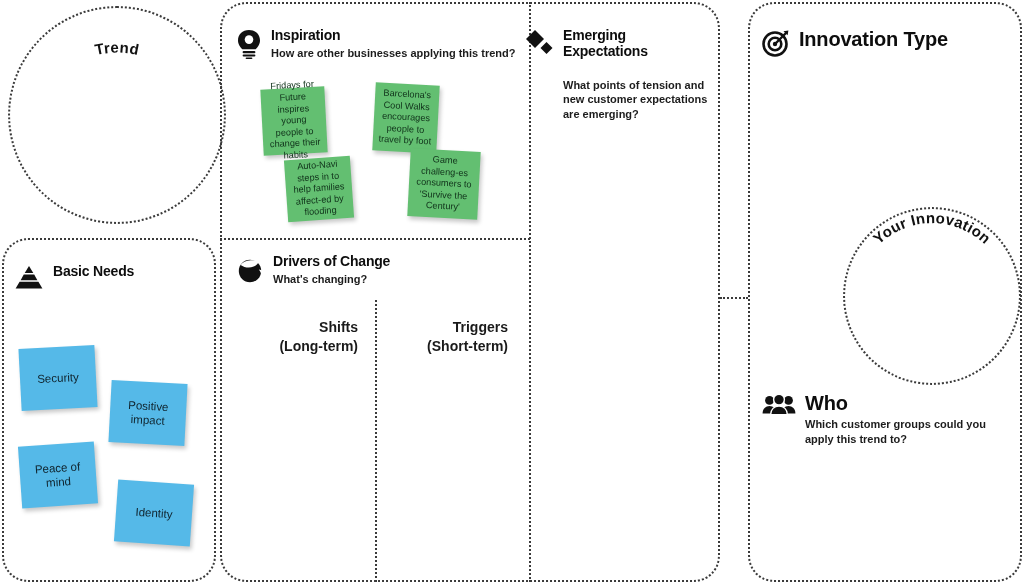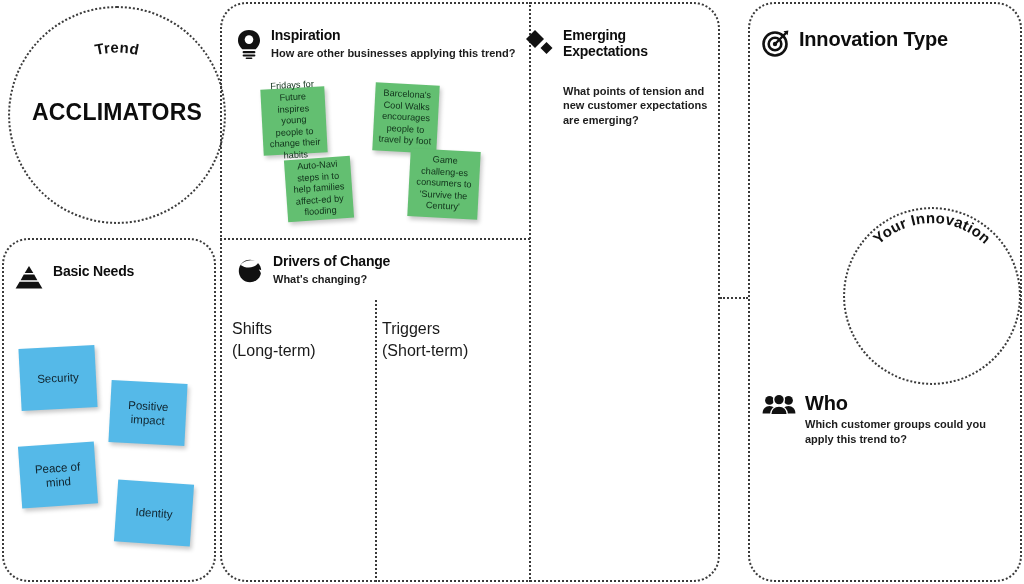--- a/index.html
+++ b/index.html
@@ -67,21 +67,21 @@
   }
   .arc-text{position:absolute;}
   .arc-text svg{display:block;overflow:visible;}
   .arc-text text{
     font-family:"Liberation Sans", sans-serif;
     font-size:15px;font-weight:bold;fill:#111111;letter-spacing:0.3px;
   }
 
   
   .collabel{
-    position:absolute;text-align:left;font-size:16px;font-weight:normal;
+    position:absolute;text-align:right;font-size:14px;font-weight:bold;
     line-height:1.35;color:#1a1a1a;
   }
 
   svg.icon{display:block;}
 </style>
 </head>
 <body>
 
 <div class="canvas">
 
@@ -101,21 +101,20 @@
 
   <div class="arc-text" style="left:8px;top:16px;width:218px;height:80px;">
     <svg width="218" height="80" viewBox="0 0 218 80">
       <defs>
         <path id="trendArc" d="M 38,74 A 86,86 0 0 1 180,74" fill="none"></path>
       </defs>
       <text><textPath href="#trendArc" startOffset="50%" text-anchor="middle">Trend</textPath></text>
     </svg>
   </div>
 
-  <div class="acclimators" style="left:8px;top:99px;width:218px;text-align:center;">ACCLIMATORS</div>
 
   <div class="sect" style="left:236px;top:28px;width:280px;">
     <div class="hdr">
       <div class="ico">
         <svg class="icon" width="26" height="30" viewBox="0 0 26 30">
           <path d="M13 1 C6.4 1 2 5.6 2 11.4 C2 15.6 4.6 18.2 6.3 20.3 L19.7 20.3 C21.4 18.2 24 15.6 24 11.4 C24 5.6 19.6 1 13 1 Z" fill="#111"></path>
           <circle cx="13" cy="10.6" r="4.3" fill="#fff"></circle>
           <rect x="6.6" y="22.1" width="12.8" height="2.1" rx="1" fill="#111"></rect>
           <rect x="6.6" y="25.4" width="12.8" height="2.1" rx="1" fill="#111"></rect>
           <rect x="9.6" y="28.4" width="6.8" height="1.6" rx="0.8" fill="#111"></rect>
@@ -144,21 +143,21 @@
   <div class="sect" style="left:524px;top:28px;width:188px;">
     <div class="hdr">
       <div class="ico">
         <svg class="icon" width="30" height="30" viewBox="0 0 30 30">
           <path d="M11 1 L20 10 L11 19 L2 10 Z" fill="#111"></path>
           <path d="M22.5 13 L28.5 19 L22.5 25 L16.5 19 Z" fill="#111"></path>
         </svg>
       </div>
       <div class="txt">
         <p class="title">Emerging</p>
-        <p class="title" style="margin-top:-2px;margin-bottom:24px;">Expectations</p>
+        <p class="title" style="margin-top:-2px;margin-bottom:18px;">Expectations</p>
         <p class="sub">What points of tension and new customer expectations are emerging?</p>
       </div>
     </div>
   </div>
 
   <div class="sect small" style="left:762px;top:28px;width:230px;">
     <div class="hdr">
       <div class="ico">
         <svg class="icon" width="28" height="28" viewBox="0 0 28 28">
           <circle cx="13" cy="15" r="11.5" fill="none" stroke="#111" stroke-width="2.6"></circle>

